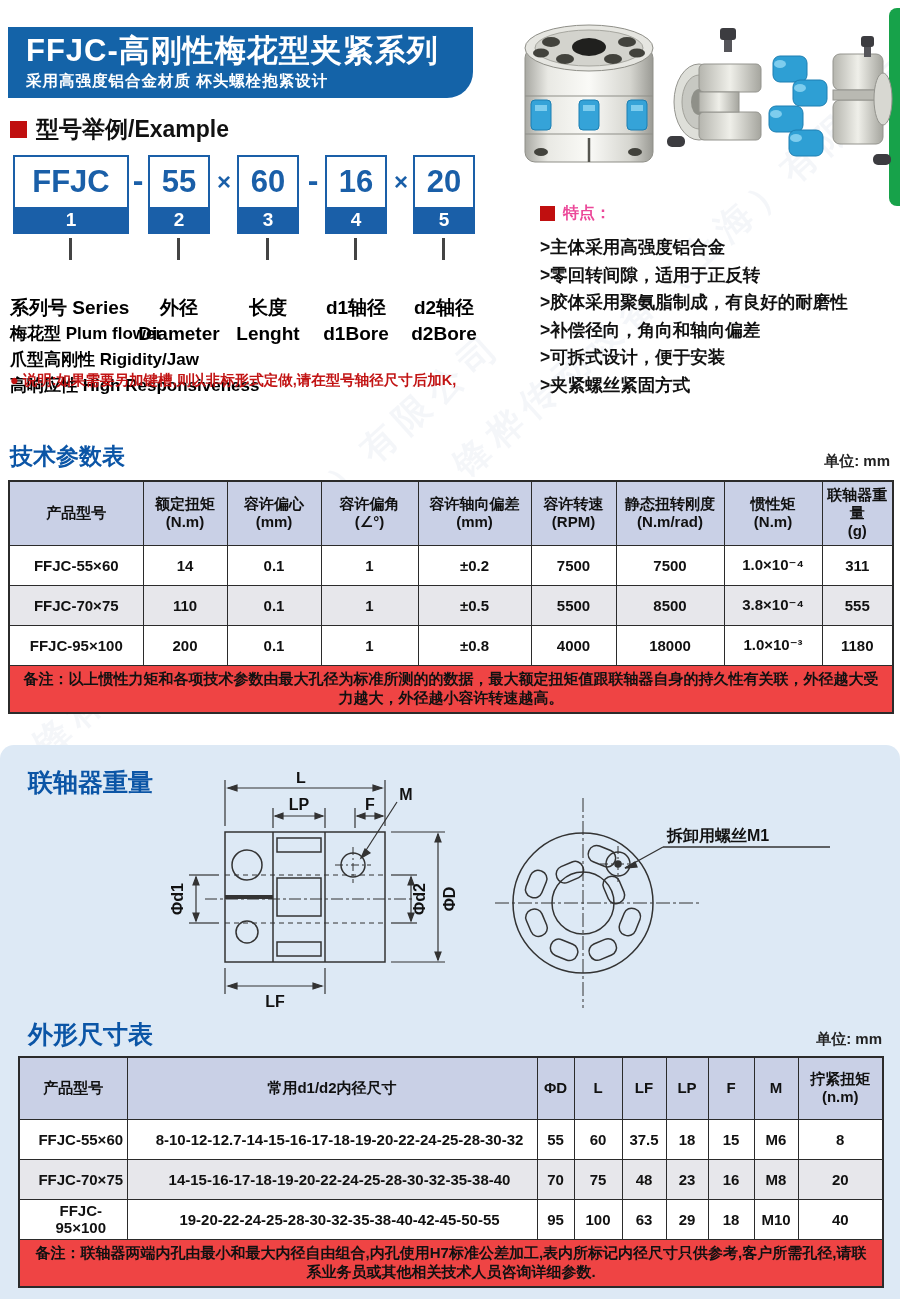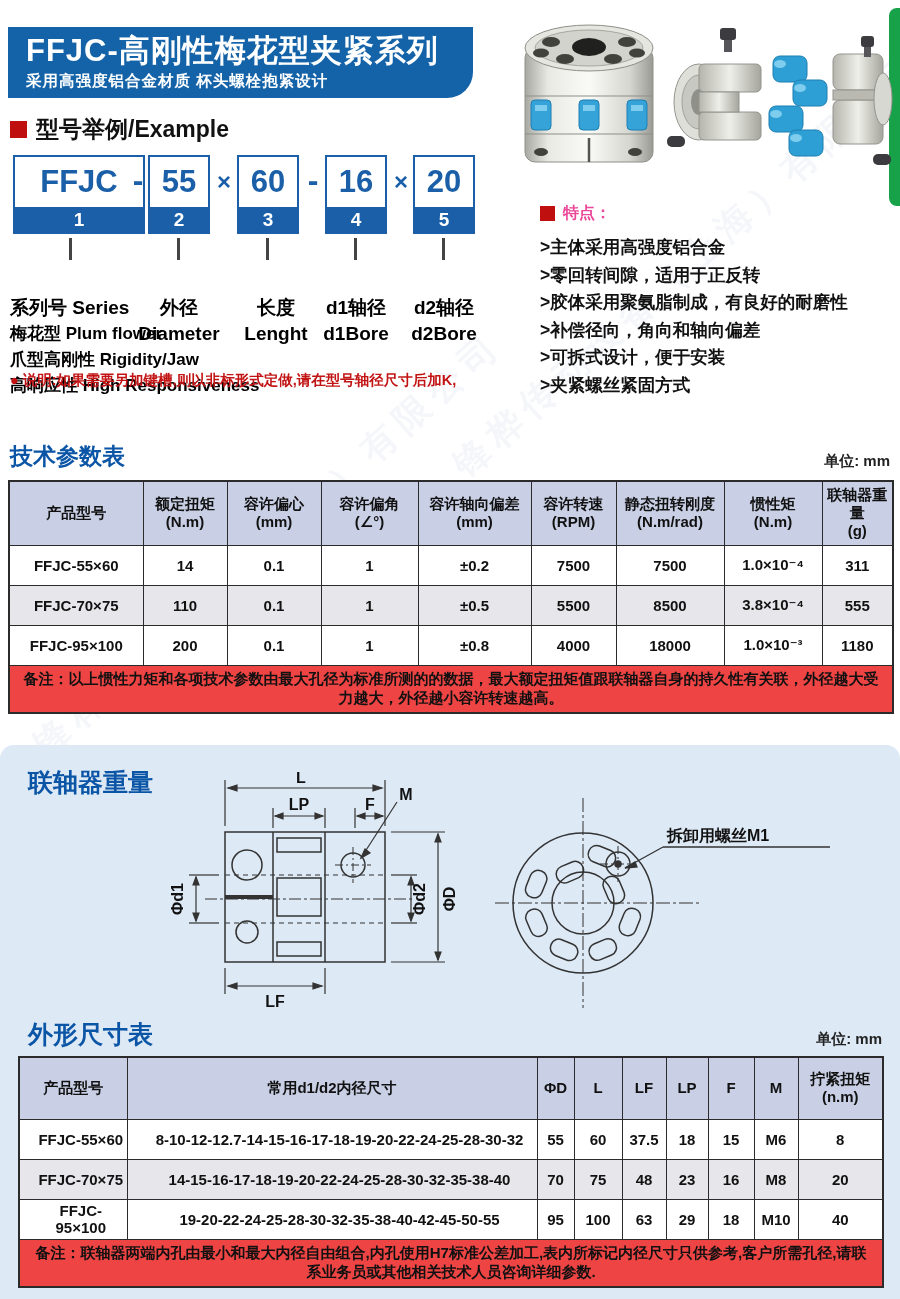--- a/index.html
+++ b/index.html
@@ -139,21 +139,21 @@
     <rect x="199" y="33" width="7" height="10" fill="#55555a"></rect>
     <rect x="2" y="122" width="18" height="11" rx="5" fill="#3c3c40"></rect>
     <rect x="208" y="140" width="18" height="11" rx="5" fill="#3c3c40"></rect>
   </svg>
 
   <div class="abs sec-head" style="left:10px;top:114px;">
     <span class="redsq"></span>
     <span class="t">型号举例/Example</span>
   </div>
 
-  <div class="mbox" style="left:13px;top:155px;width:132px;">
+  <div class="mbox" style="left:13px;top:155px;width:116px;">
     <div class="val">FFJC</div>
     <div class="num">1</div>
   </div>
   <div class="mbox" style="left:148px;top:155px;width:62px;">
     <div class="val">55</div>
     <div class="num">2</div>
   </div>
   <div class="mbox" style="left:237px;top:155px;width:62px;">
     <div class="val">60</div>
     <div class="num">3</div>
@@ -180,21 +180,21 @@
   <div class="lab" style="left:10px;top:262px;">
     <div class="l1">系列号 Series</div>
     <div class="l2">梅花型 Plum flower</div>
     <div class="l2">爪型高刚性 Rigidity/Jaw</div>
     <div class="l2">高响应性 High Responsiveness</div>
   </div>
   <div class="lab center" style="left:179px;top:262px;">
     <div class="l1">外径</div>
     <div class="l1">Diameter</div>
   </div>
-  <div class="lab center" style="left:276px;top:262px;">
+  <div class="lab center" style="left:268px;top:262px;">
     <div class="l1">长度</div>
     <div class="l1">Lenght</div>
   </div>
   <div class="lab center" style="left:356px;top:262px;">
     <div class="l1">d1轴径</div>
     <div class="l1">d1Bore</div>
   </div>
   <div class="lab center" style="left:444px;top:262px;">
     <div class="l1">d2轴径</div>
     <div class="l1">d2Bore</div>

